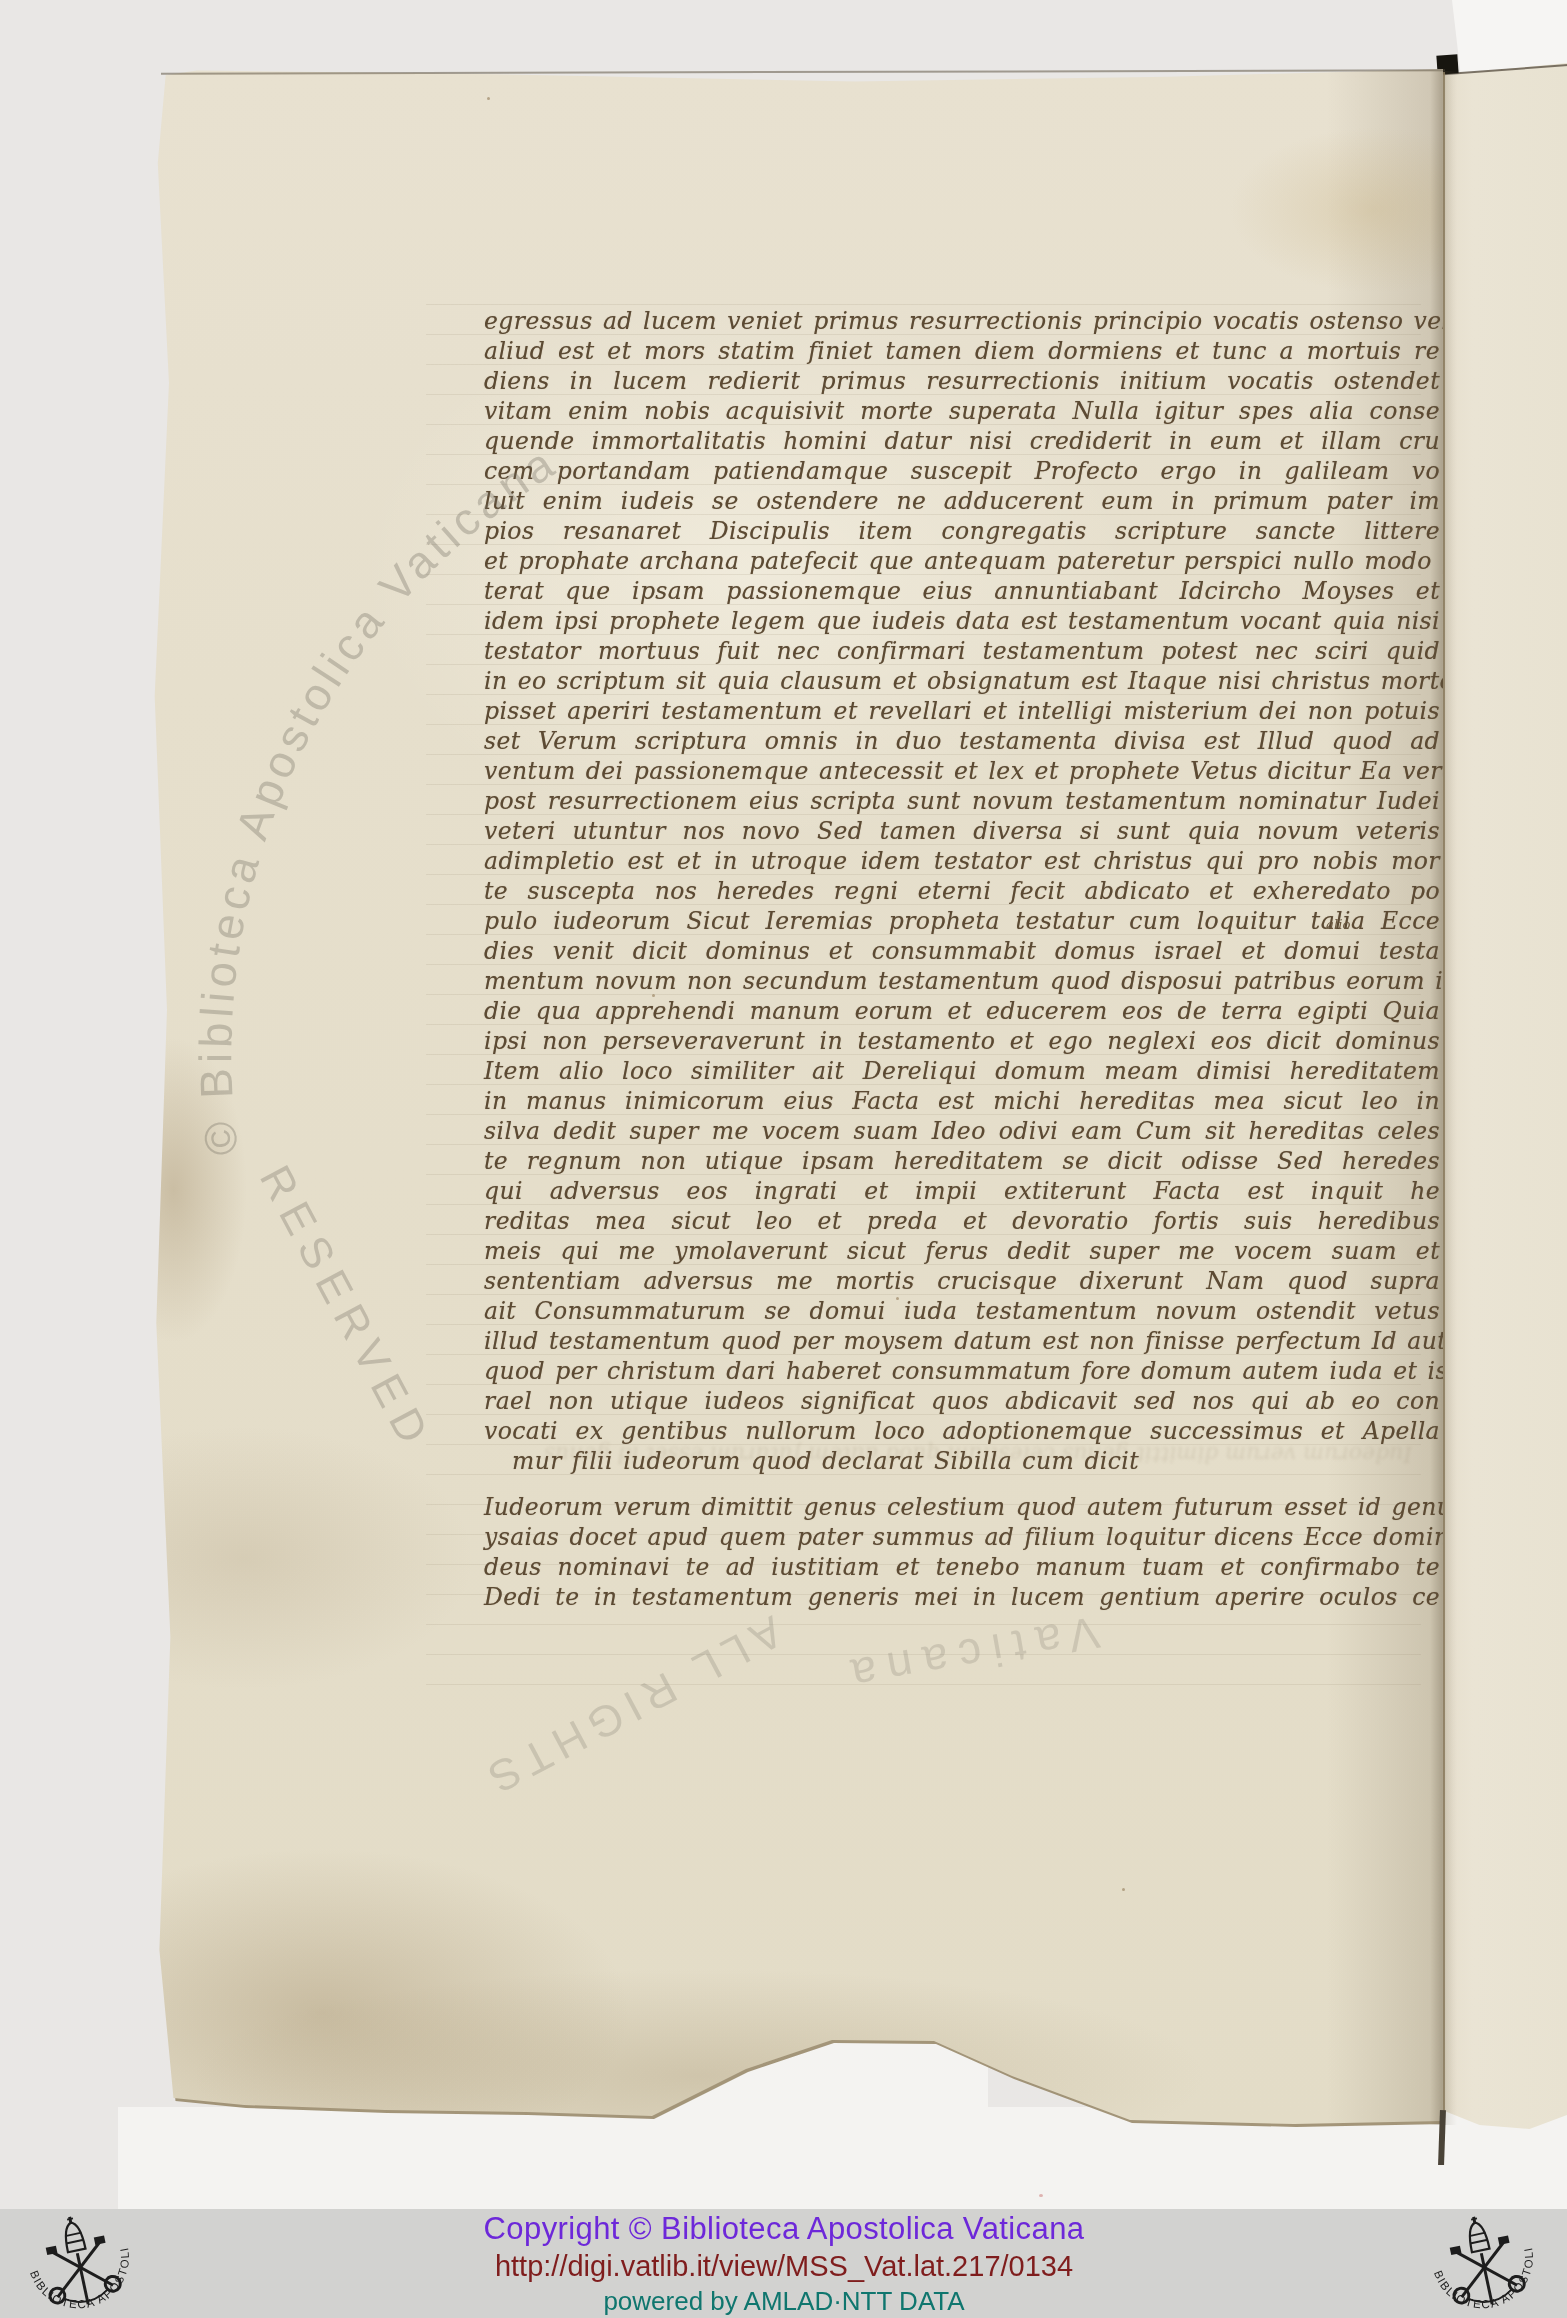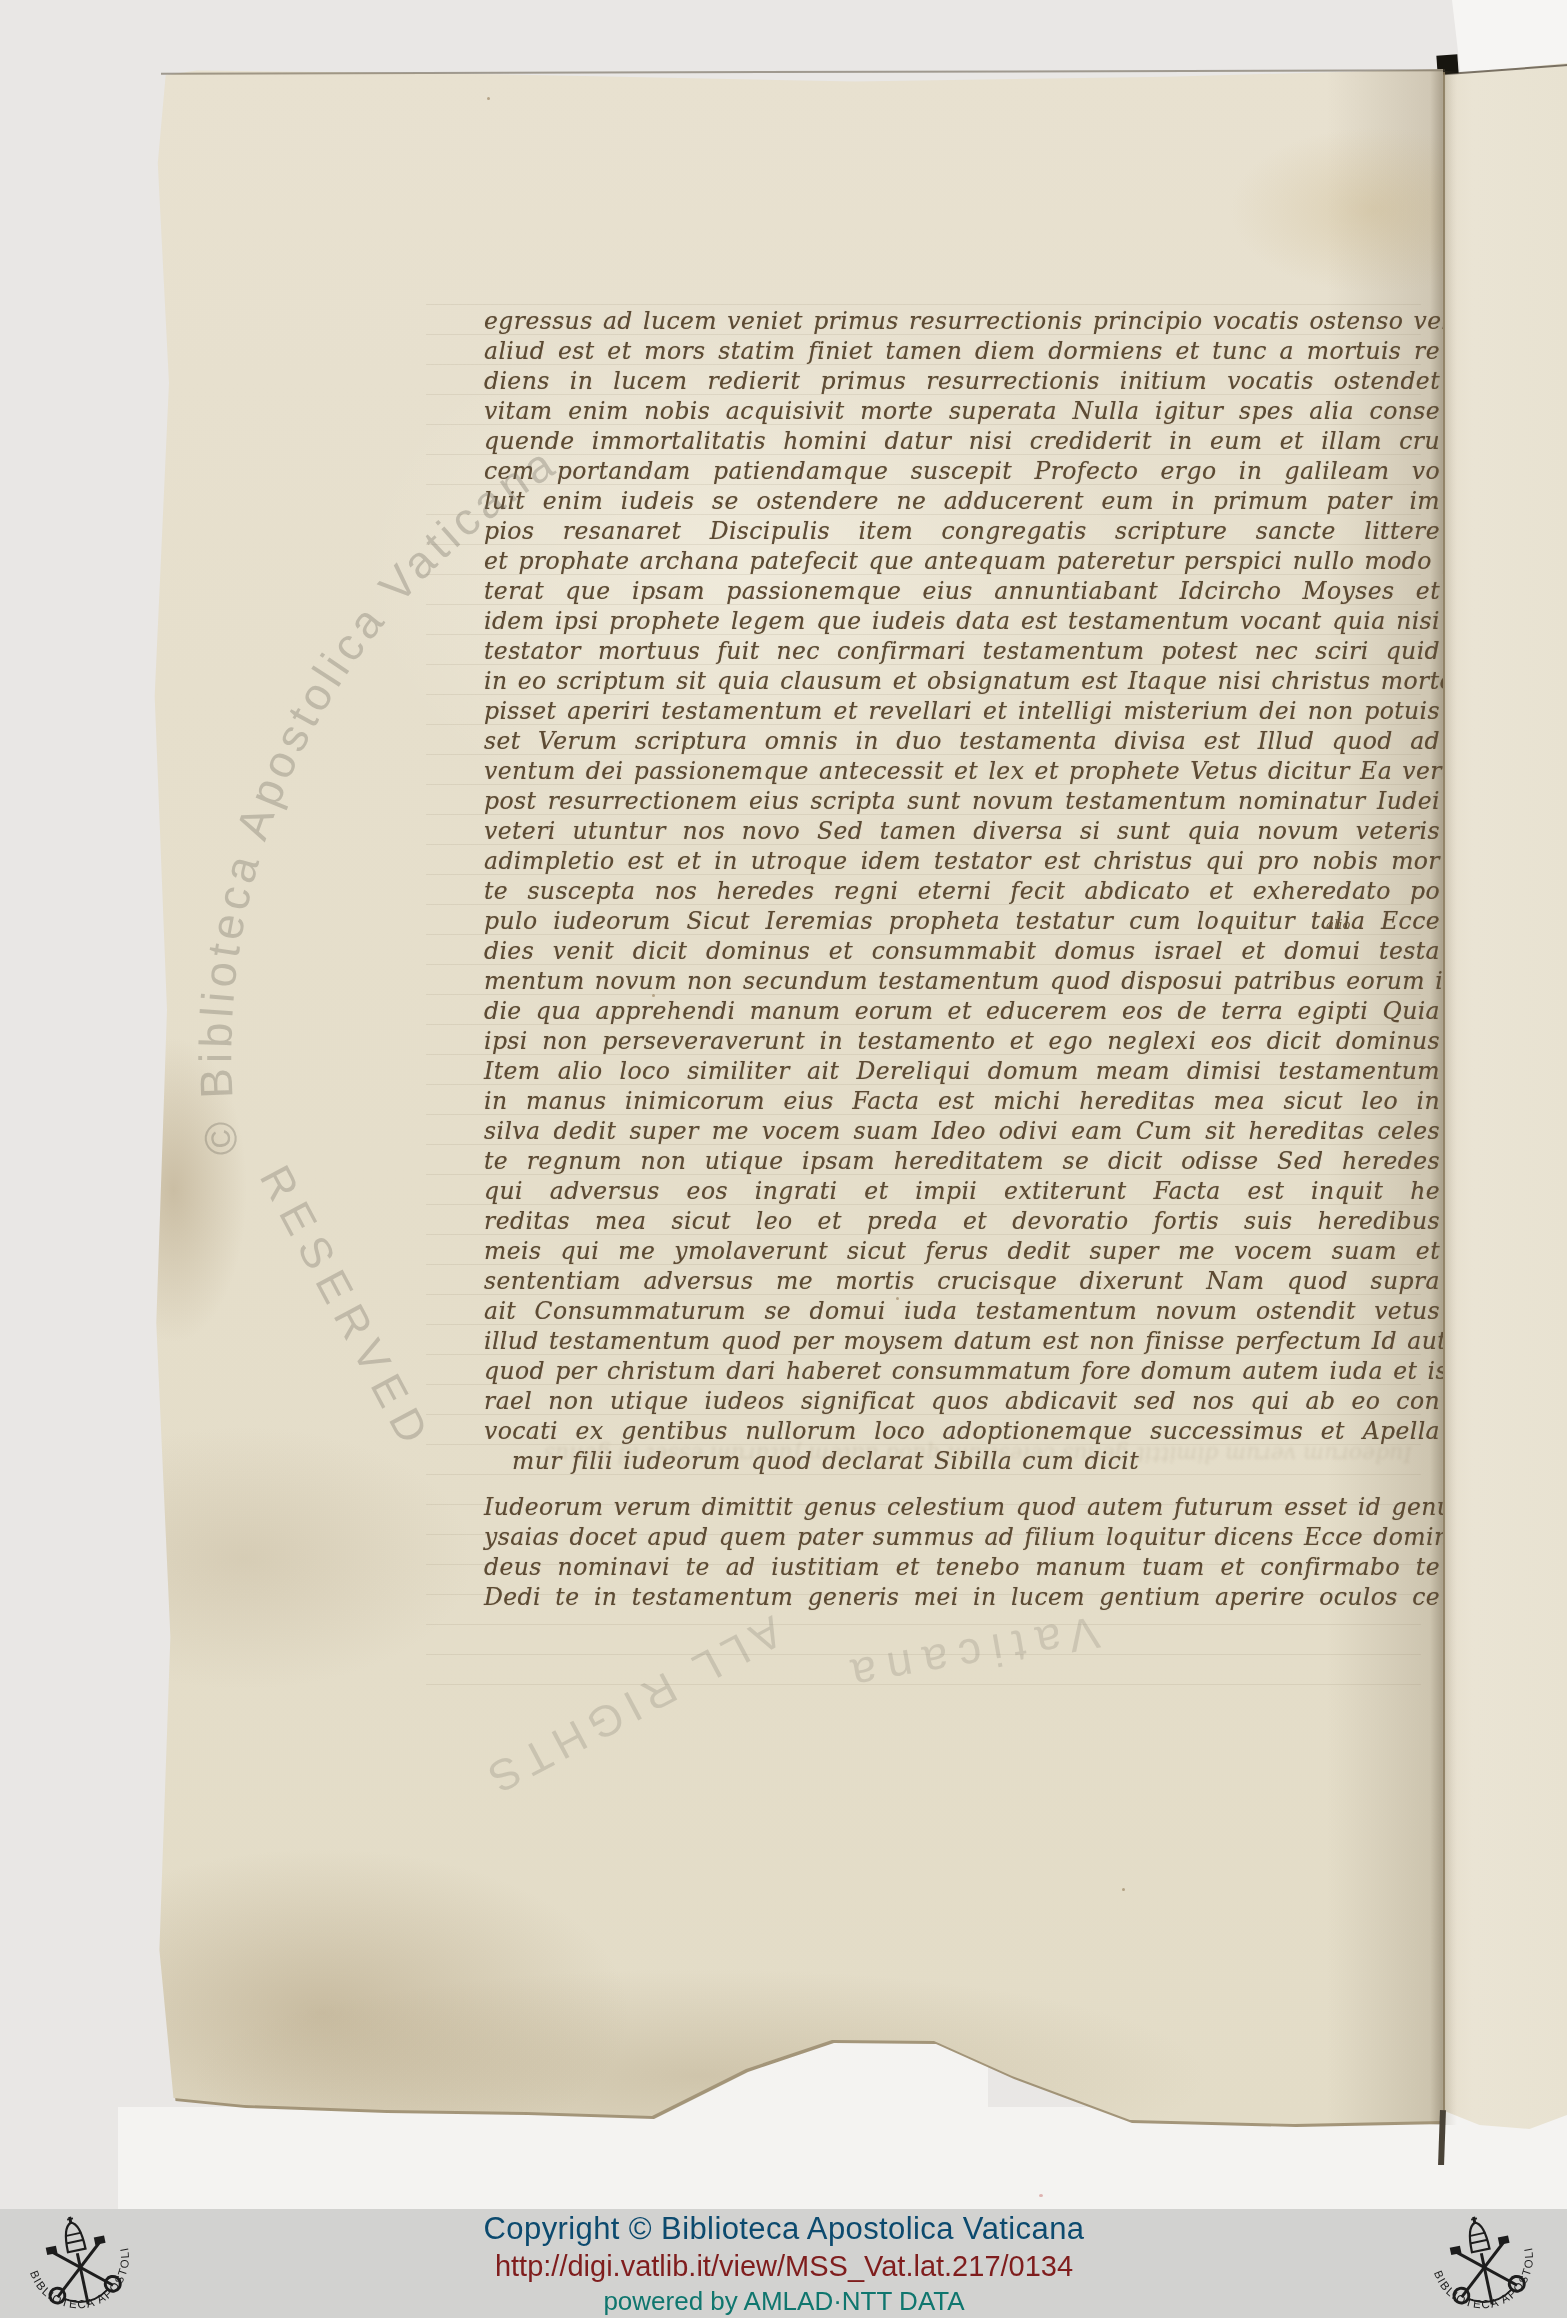--- a/index.html
+++ b/index.html
@@ -71,21 +71,21 @@
   
   #leaf-topline{left:161px;top:71px;width:1284px;height:1.6px;background:rgba(85,75,58,.5);
      transform:rotate(-.15deg);}
 
   
   #pink-dot{left:1039px;top:2194px;width:3.9px;height:3.1px;background:#d8a2a0;border-radius:50%;opacity:.8;}
 
   
   #footer{left:0;top:2209px;width:1568px;height:110px;background:#d2d2d0;
      display:flex;flex-direction:column;align-items:center;justify-content:center;gap:3.1px;}
-  #footer .l1{font-size:31px;color:#0c4a6e;letter-spacing:0.4px;}
+  #footer .l1{font-size:31px;color:#6d28d9;letter-spacing:0.4px;}
   #footer .l2{font-size:29px;color:#7f1d1d;}
   #footer .l3{font-size:26px;color:#0f766e;}
   .logo{position:absolute;top:2210px;width:149px;height:107px;}
   #logo-left{left:4.7px;}
   #logo-right{left:1409px;}
   .logo svg{width:100%;height:100%;}
   .logo text{font-family:"Liberation Sans",sans-serif;font-size:15.5px;letter-spacing:2px;fill:#1d1d1d;}
 </style>
 </head>
 <body>
@@ -128,21 +128,21 @@
         <div class="ms-line">ventum dei passionemque antecessit et lex et prophete Vetus dicitur Ea vero que</div>
         <div class="ms-line">post resurrectionem eius scripta sunt novum testamentum nominatur Iudei</div>
         <div class="ms-line">veteri utuntur nos novo Sed tamen diversa si sunt quia novum veteris</div>
         <div class="ms-line">adimpletio est et in utroque idem testator est christus qui pro nobis mor</div>
         <div class="ms-line">te suscepta nos heredes regni eterni fecit abdicato et exheredato po</div>
         <div class="ms-line">pulo iudeorum Sicut Ieremias propheta testatur cum loquitur talia Ecce</div>
         <div class="ms-line">dies venit dicit dominus et consummabit domus israel et domui testa</div>
         <div class="ms-line">mentum novum non secundum testamentum quod disposui patribus eorum in</div>
         <div class="ms-line">die qua apprehendi manum eorum et educerem eos de terra egipti Quia</div>
         <div class="ms-line">ipsi non perseveraverunt in testamento et ego neglexi eos dicit dominus</div>
-        <div class="ms-line">Item alio loco similiter ait Dereliqui domum meam dimisi testamentum</div>
+        <div class="ms-line">Item alio loco similiter ait Dereliqui domum meam dimisi hereditatem</div>
         <div class="ms-line">in manus inimicorum eius Facta est michi hereditas mea sicut leo in</div>
         <div class="ms-line">silva dedit super me vocem suam Ideo odivi eam Cum sit hereditas celes</div>
         <div class="ms-line">te regnum non utique ipsam hereditatem se dicit odisse Sed heredes</div>
         <div class="ms-line">qui adversus eos ingrati et impii extiterunt Facta est inquit he</div>
         <div class="ms-line">reditas mea sicut leo et preda et devoratio fortis suis heredibus</div>
         <div class="ms-line">meis qui me ymolaverunt sicut ferus dedit super me vocem suam et</div>
         <div class="ms-line">sententiam adversus me mortis crucisque dixerunt Nam quod supra</div>
         <div class="ms-line">ait Consummaturum se domui iuda testamentum novum ostendit vetus</div>
         <div class="ms-line">illud testamentum quod per moysem datum est non finisse perfectum Id autem</div>
         <div class="ms-line">quod per christum dari haberet consummatum fore domum autem iuda et is</div>

